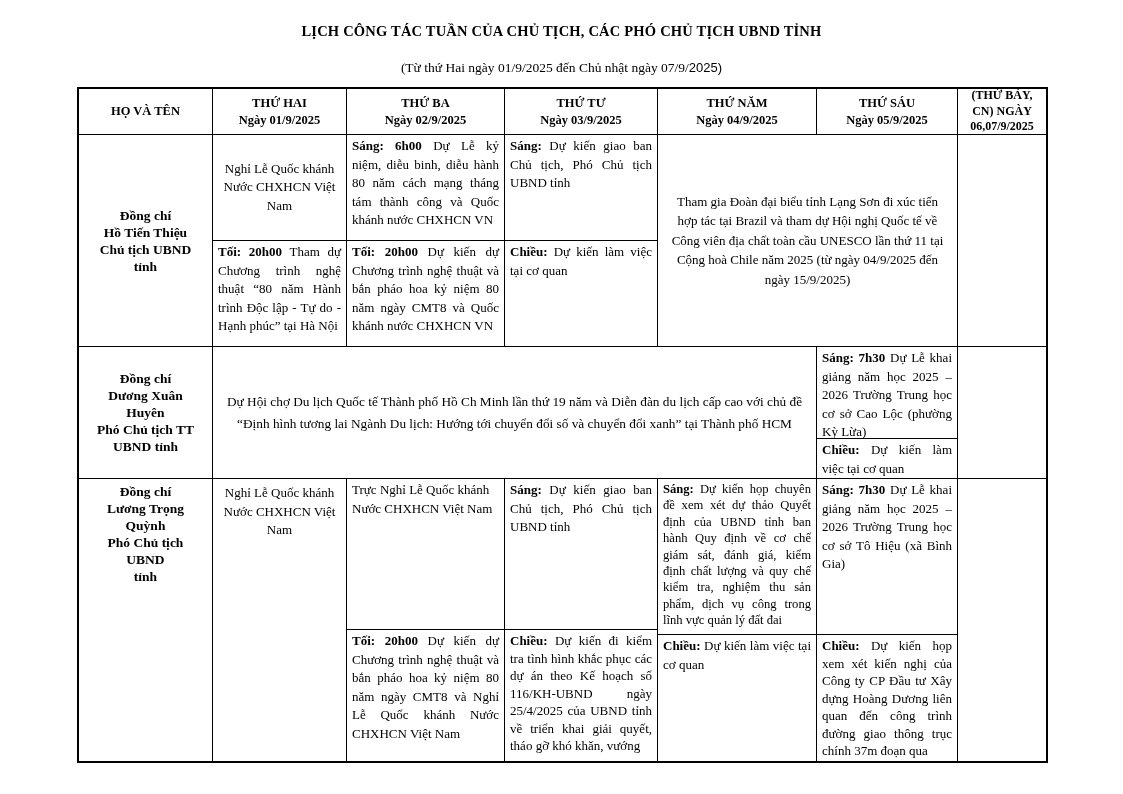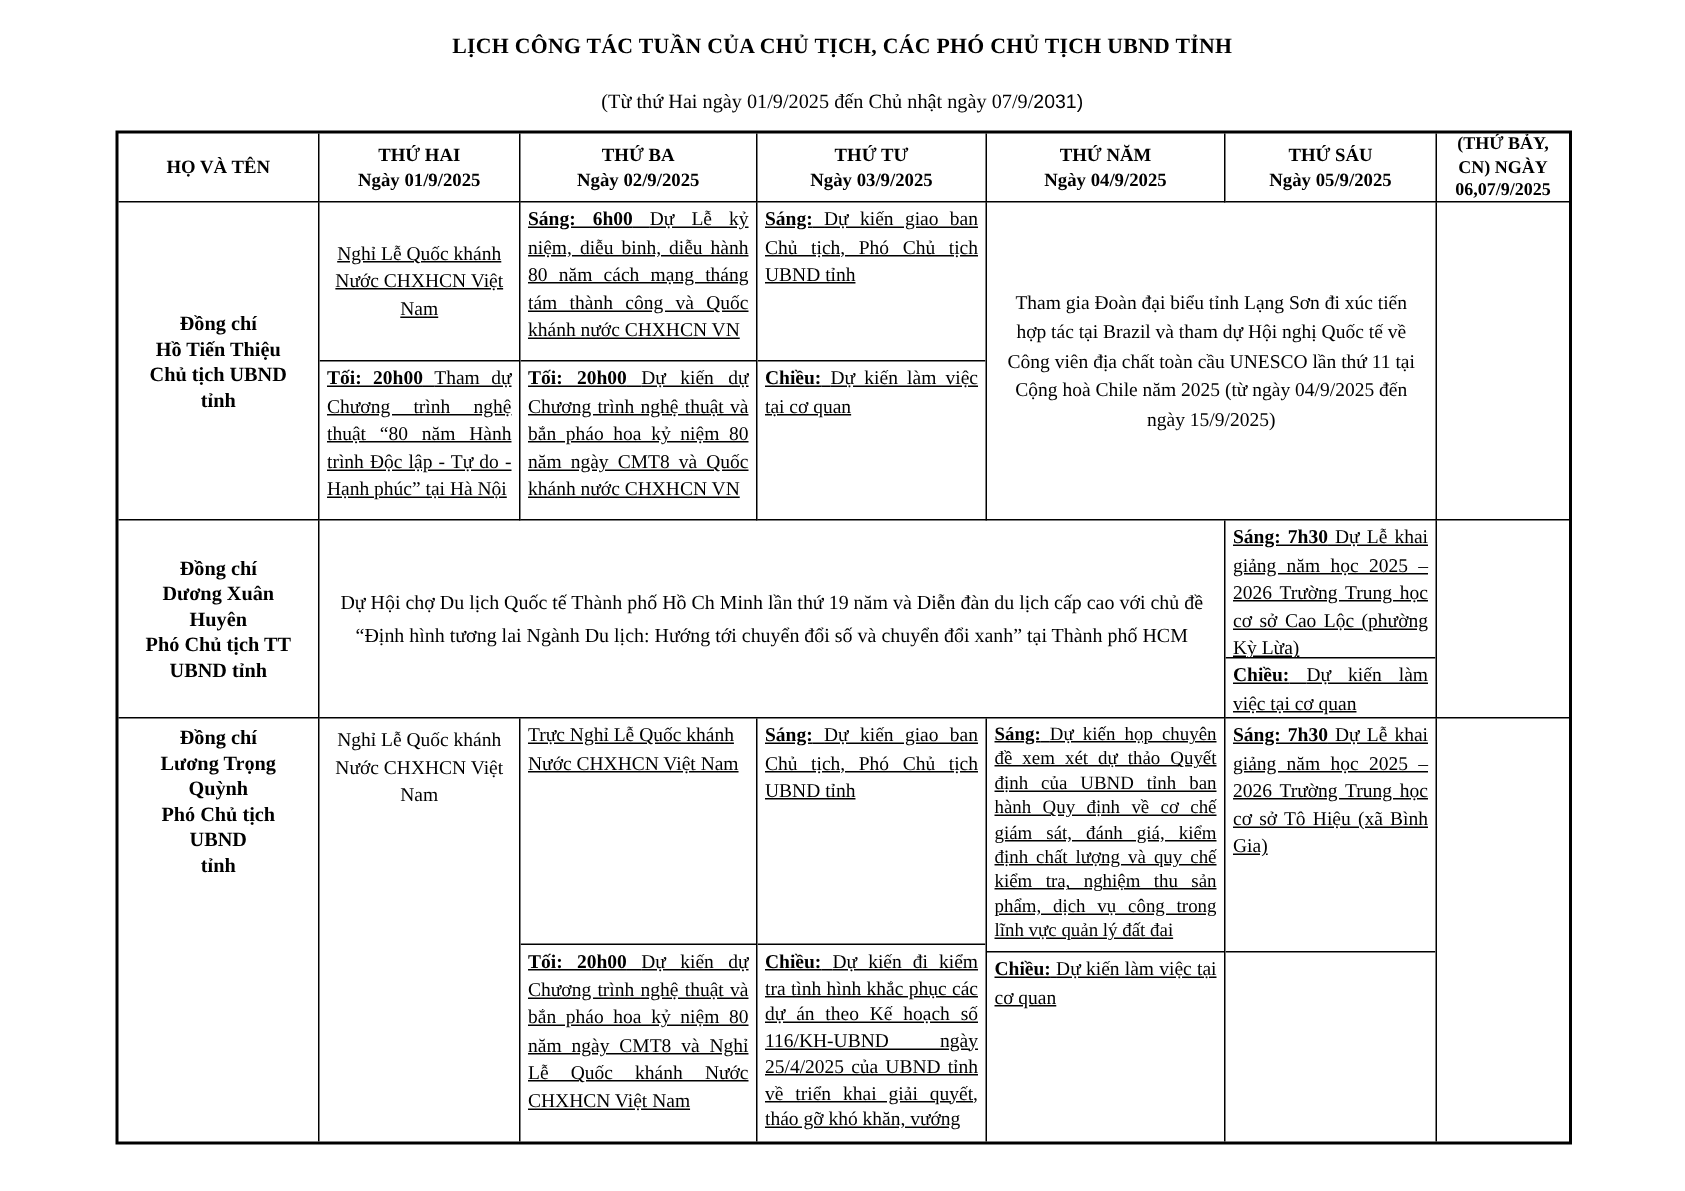--- a/index.html
+++ b/index.html
@@ -42,21 +42,21 @@
   .head-weekend { font-size:12px; line-height:15.5px; }
 
   .name-cell {
     display:flex; align-items:center; justify-content:center;
     font-weight:bold; text-align:center; white-space:pre-line;
     font-size:13.5px; line-height:17px; padding:2px 15px;
   }
   .name-top { align-items:flex-start; padding-top:4px; }
 
   .split { display:flex; flex-direction:column; }
-  .sub { box-sizing:border-box; overflow:hidden; padding:2px 5px 0 5px; text-align:justify;text-decoration:underline; }
+  .sub { box-sizing:border-box; overflow:hidden; padding:2px 5px 0 5px; text-align:justify; }
   .sub-top { border-bottom:1px solid #000; flex:none; }
   .sub-bot { flex:1 1 auto; }
   .sub-center { display:flex; align-items:center; justify-content:center; text-align:center; padding:2px 8px; }
 
   .center-cell {
     display:flex; align-items:center; justify-content:center;
     text-align:center; padding:2px 10px; box-sizing:border-box;
   }
   .top-center { display:block; text-align:center; padding:5px 6px 0 6px; }
   .left-align { text-align:left; }
@@ -65,21 +65,21 @@
   .lh-wide  { line-height:22px; font-size:13.3px; }
 
   .lead { font-weight:bold; }
   .lead:not(:empty)::after { content:" "; }
 </style>
 </head>
 <body>
 
 <div class="doc-title">LỊCH CÔNG TÁC TUẦN CỦA CHỦ TỊCH, CÁC PHÓ CHỦ TỊCH UBND TỈNH</div>
 <div class="doc-subtitle">
-  <span class="it">(Từ thứ Hai ngày 01/9/2025 đến Chủ nhật ngày 07/9/</span><span class="tail">2031)</span>
+  <span class="it">(Từ thứ Hai ngày 01/9/2025 đến Chủ nhật ngày 07/9/</span><span class="tail">2025)</span>
 </div>
 
 <div class="sched-table">
 
   <div class="cell head" style="grid-column:1;grid-row:1;">HỌ VÀ TÊN</div>
   <div class="cell head" style="grid-column:2;grid-row:1;">THỨ HAI
 Ngày 01/9/2025</div>
   <div class="cell head" style="grid-column:3;grid-row:1;">THỨ BA
 Ngày 02/9/2025</div>
   <div class="cell head" style="grid-column:4;grid-row:1;">THỨ TƯ
@@ -139,16 +139,17 @@
   <div class="cell split last-band" style="grid-column:4;grid-row:4;">
     <div class="sub sub-top" style="height:151px;"><span class="lead">Sáng:</span><span>Dự kiến giao ban Chủ tịch, Phó Chủ tịch UBND tỉnh</span></div>
     <div class="sub sub-bot lh-mid"><span class="lead">Chiều:</span><span>Dự kiến đi kiểm tra tình hình khắc phục các dự án theo Kế hoạch số 116/KH-UBND ngày 25/4/2025 của UBND tỉnh về triển khai giải quyết, tháo gỡ khó khăn, vướng</span></div>
   </div>
   <div class="cell split last-band" style="grid-column:5;grid-row:4;">
     <div class="sub sub-top lh-tight" style="height:156px;"><span class="lead">Sáng:</span><span>Dự kiến họp chuyên đề xem xét dự thảo Quyết định của UBND tỉnh ban hành Quy định về cơ chế giám sát, đánh giá, kiểm định chất lượng và quy chế kiểm tra, nghiệm thu sản phẩm, dịch vụ công trong lĩnh vực quản lý đất đai</span></div>
     <div class="sub sub-bot"><span class="lead">Chiều:</span><span>Dự kiến làm việc tại cơ quan</span></div>
   </div>
   <div class="cell split last-band" style="grid-column:6;grid-row:4;">
     <div class="sub sub-top" style="height:156px;"><span class="lead">Sáng: 7h30</span><span>Dự Lễ khai giảng năm học 2025 – 2026 Trường Trung học cơ sở Tô Hiệu (xã Bình Gia)</span></div>
+    <div class="sub sub-bot lh-mid"><span class="lead">Chiều:</span><span>Dự kiến họp xem xét kiến nghị của Công ty CP Đầu tư Xây dựng Hoàng Dương liên quan đến công trình đường giao thông trục chính 37m đoạn qua</span></div>
   </div>
   <div class="cell last-col last-band" style="grid-column:7;grid-row:4;"></div>
 
 </div>
 
 </body></html>

